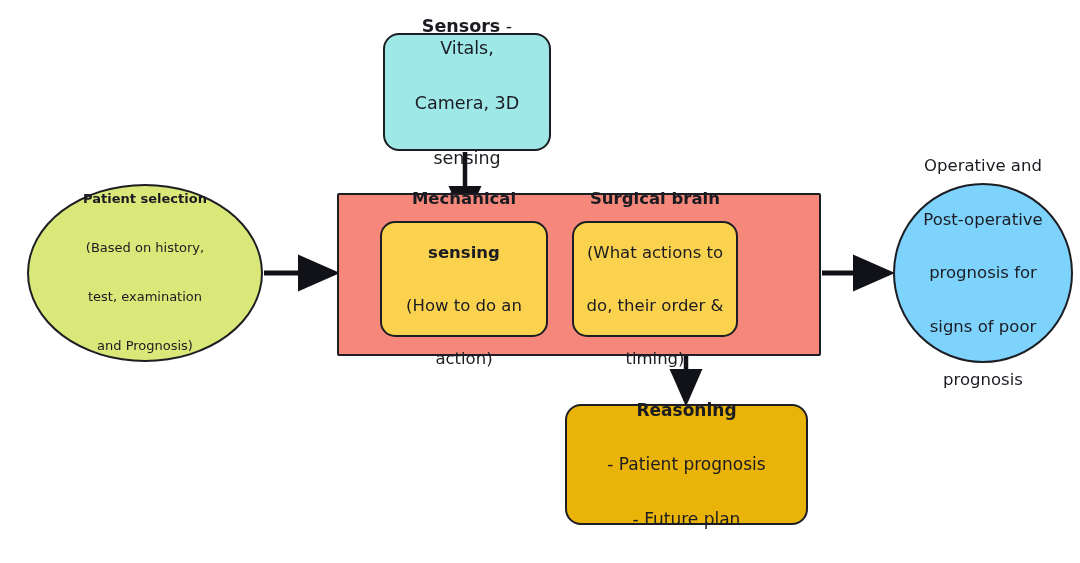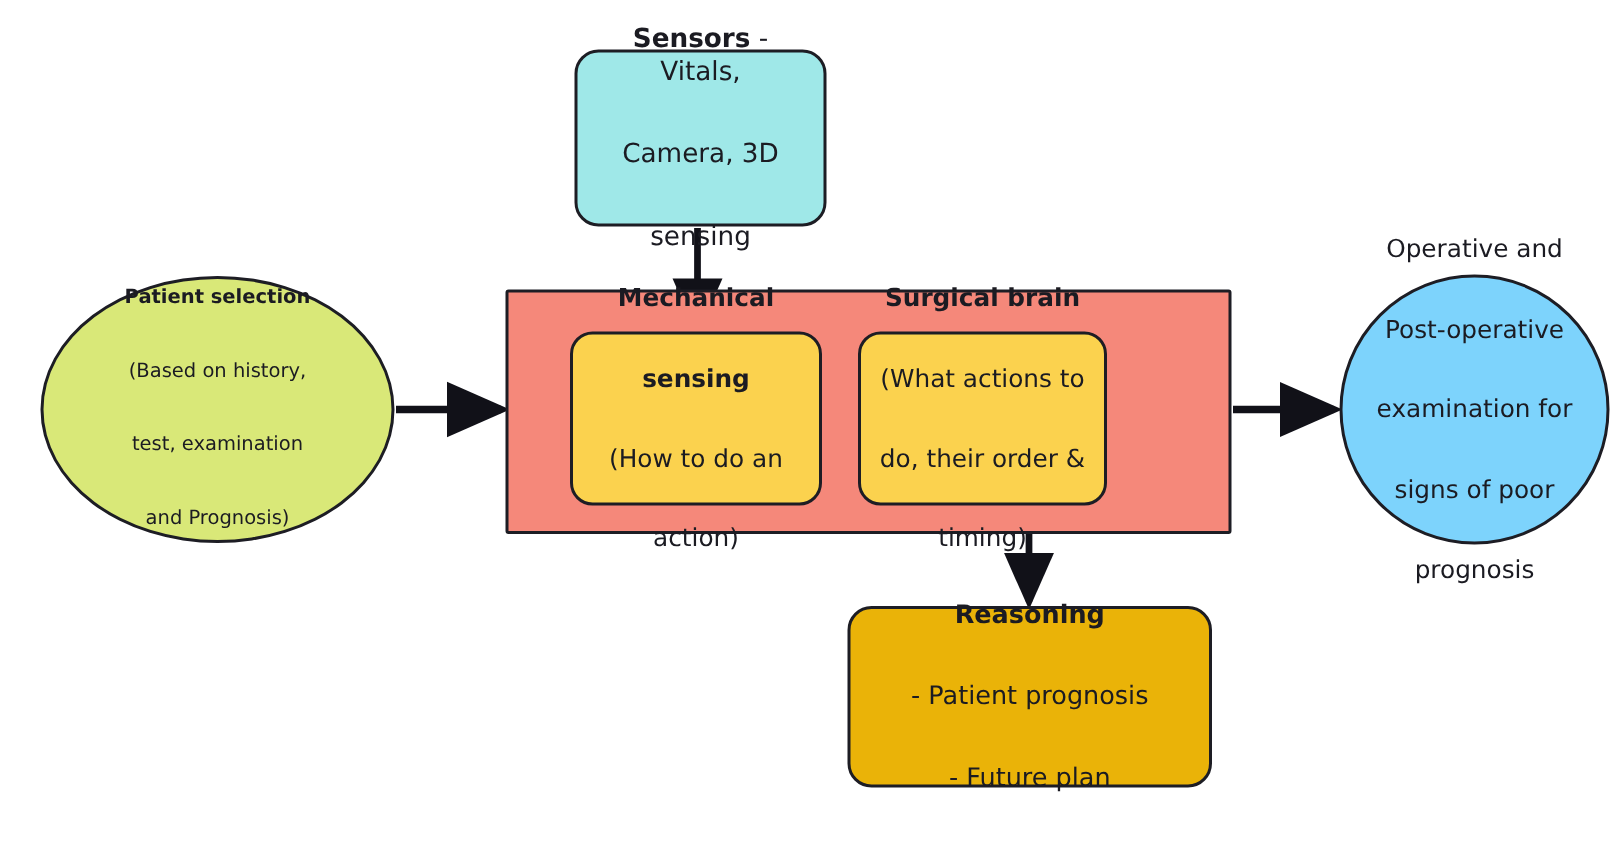--- a/index.html
+++ b/index.html
@@ -172,21 +172,21 @@
   <div class="node yellow-node" id="surgical-brain">
     <span class="ln bold">Surgical brain</span>
     <span class="ln">(What actions to</span>
     <span class="ln">do, their order &amp;</span>
     <span class="ln">timing)</span>
   </div>
 
   <div class="node" id="monitoring">
     <span class="ln">Operative and</span>
     <span class="ln">Post-operative</span>
-    <span class="ln">examination for</span>
+    <span class="ln">prognosis for</span>
     <span class="ln">signs of poor</span>
     <span class="ln">prognosis</span>
   </div>
 
   <div class="node" id="reasoning">
     <span class="ln bold">Reasoning</span>
     <span class="ln">- Patient prognosis</span>
     <span class="ln">- Future plan</span>
   </div>
 

